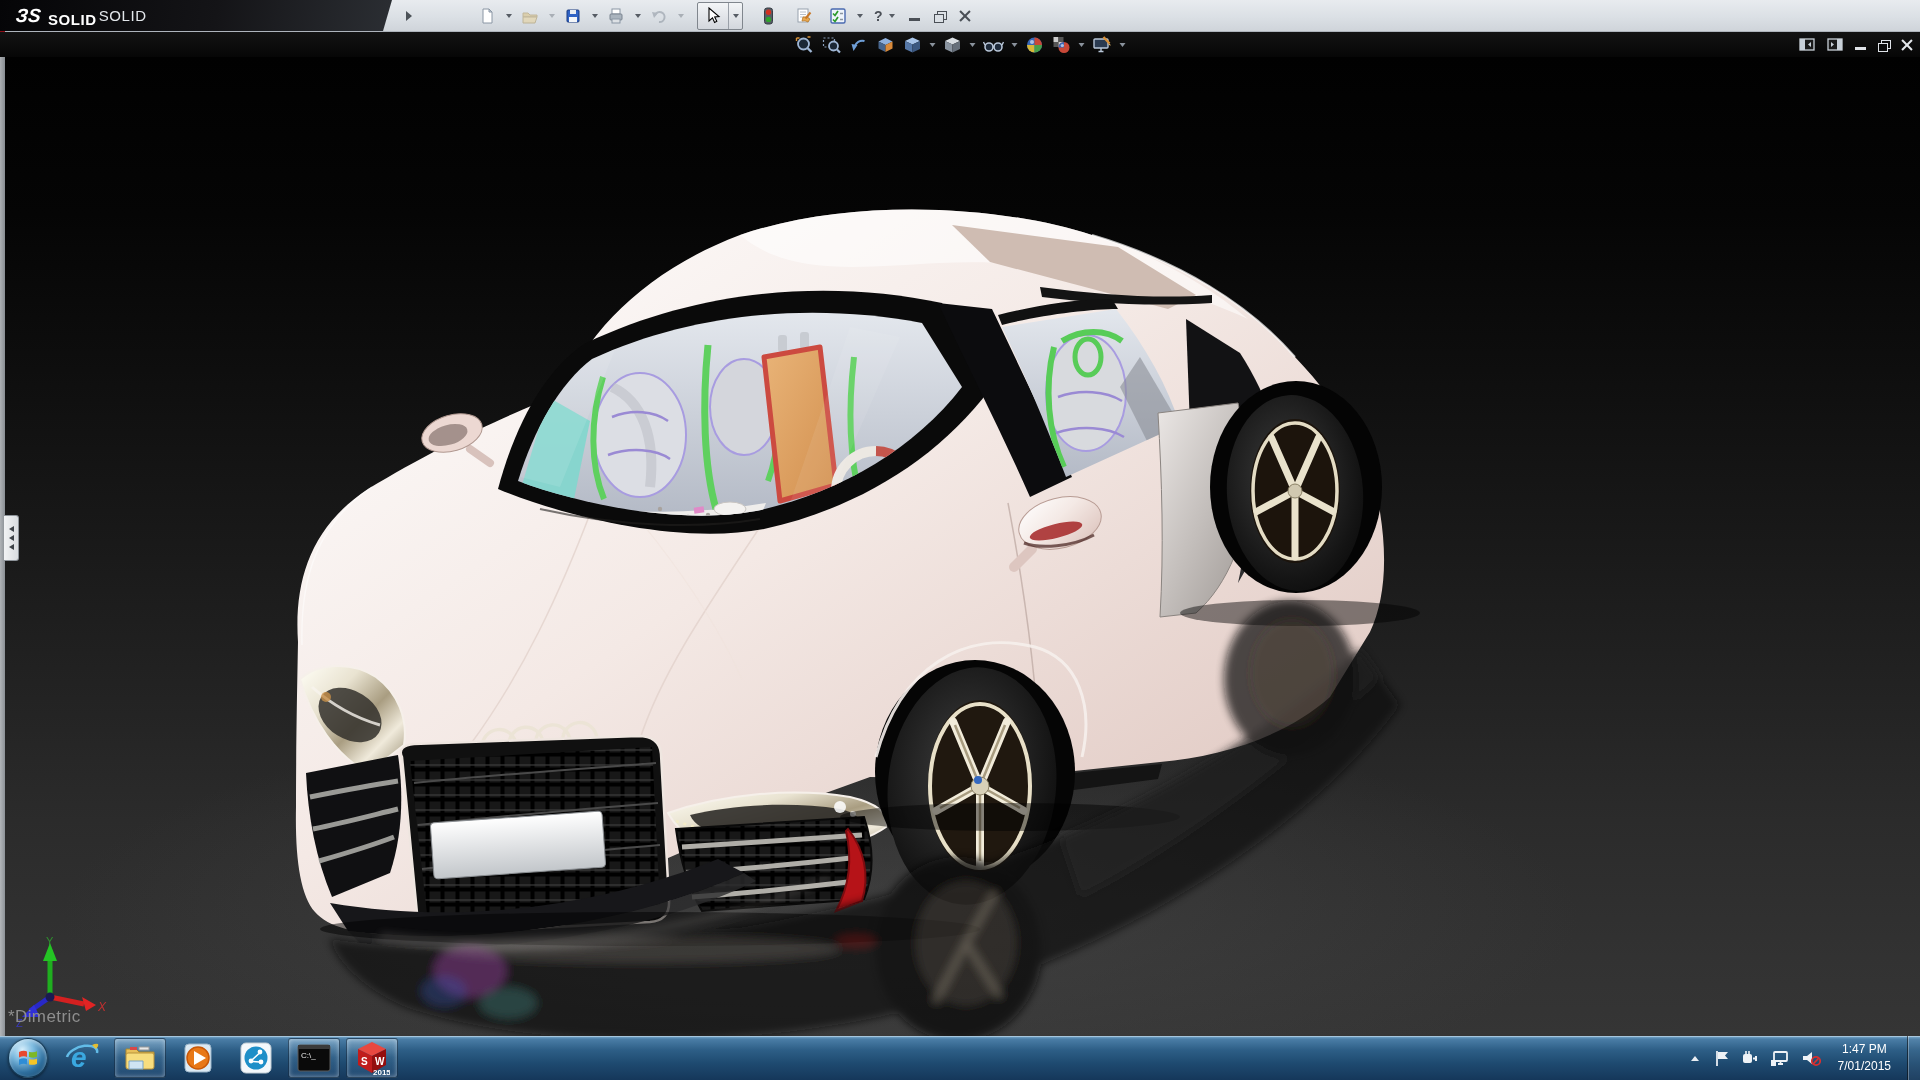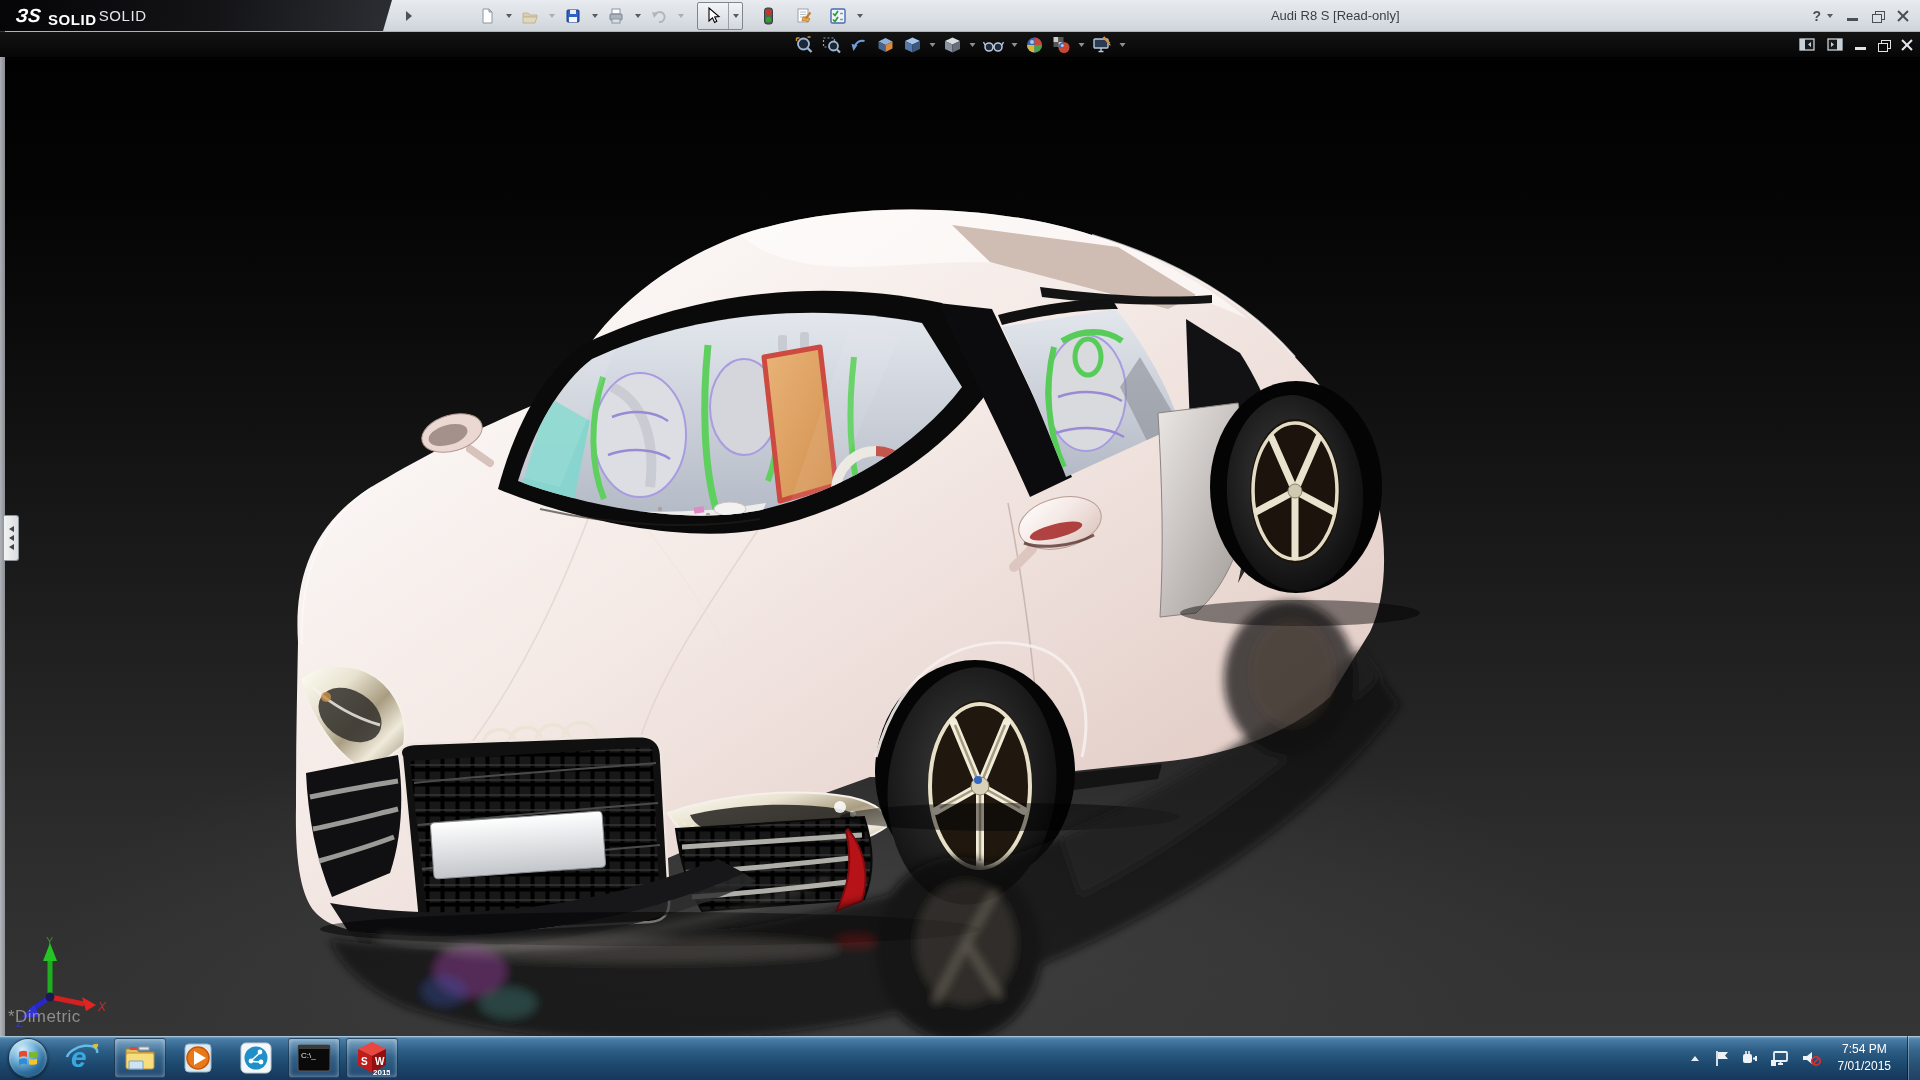--- a/index.html
+++ b/index.html
@@ -179,23 +179,20 @@
             <path d="M4,6.5 l2,2 3,-4.5" fill="none" stroke="#2a9a2a" stroke-width="1.7"></path>
             <path d="M4,12.5 l2,2 3,-4.5" fill="none" stroke="#2a9a2a" stroke-width="1.7"></path>
             <path d="M11,6.5 h3 M11,12.5 h3" stroke="#8a94a0" stroke-width="1.4"></path>
           </svg>
       </div>
       <div class="tb-dd">
           <span class="dd"></span>
         </div>
     </div>
 
-    <div class="title-c">
-        <span>Audi R8 S [Read-only]</span>
-      </div>
 
     <div class="win-ctl">
       <span class="help-g">?</span>
       <span class="dd" style="margin-left:-8px"></span>
       <span class="glyph-min"></span>
       <span class="glyph-restore"></span>
       <span class="glyph-x"></span>
     </div>
   </div>
 
@@ -699,19 +696,19 @@
         <rect x="4" y="3" width="13" height="9" rx="1" fill="none" stroke="#eef2f6" stroke-width="1.8"></rect>
         <path d="M8,15 h5 M10.5,12 v3" stroke="#eef2f6" stroke-width="1.8"></path>
         <rect x="1" y="11" width="5" height="6" fill="#eef2f6"></rect>
       </svg>
       <svg width="20" height="18">
         <polygon points="2,7 6,7 11,3 11,15 6,11 2,11" fill="#eef2f6"></polygon>
         <circle cx="15" cy="12" r="4.2" fill="none" stroke="#d83030" stroke-width="1.8"></circle>
         <path d="M12.2,15 L17.8,9" stroke="#d83030" stroke-width="1.8"></path>
       </svg>
       <div class="clock">
-        <span>7:54 PM</span>
+        <span>1:47 PM</span>
         <span>7/01/2015</span>
       </div>
     </div>
     <div class="show-desktop"></div>
   </div>
 </div>
 
 </body></html>

